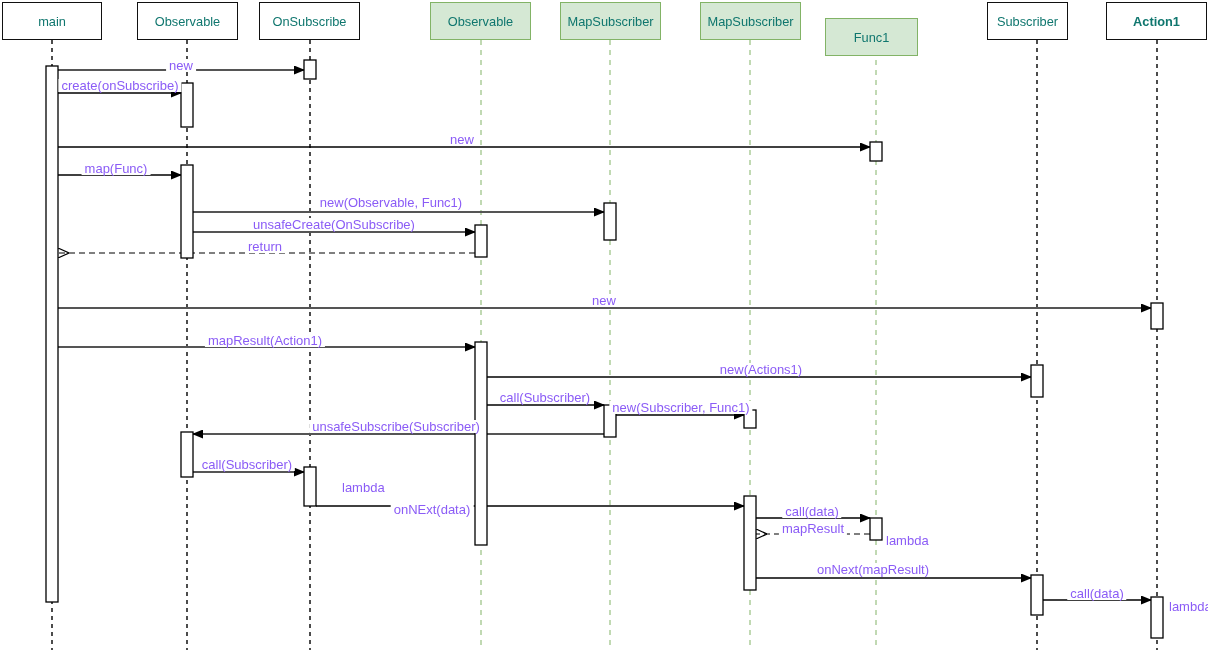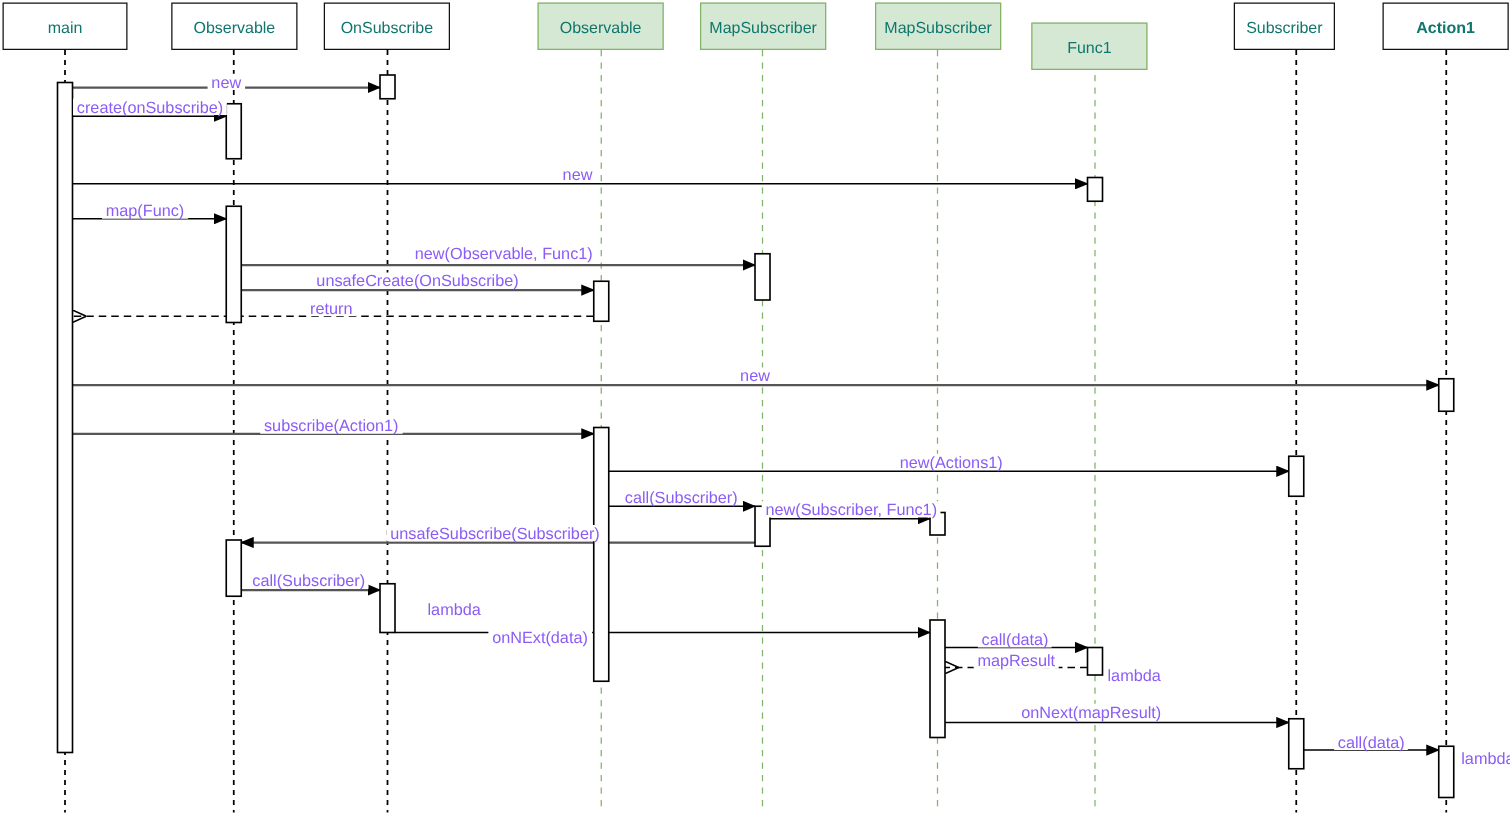--- a/index.html
+++ b/index.html
@@ -108,25 +108,25 @@
       </div>
       <div class="hdr plain" style="left: 1106px; top: 2px; width: 101px; height: 38px; font-weight: bold;">
         <span>Action1</span>
       </div>
     </div>
   <div id="labels">
       <div class="lbl" style="left: 181px; top: 59px; transform: translateX(-50%); background: rgb(255, 255, 255); padding: 0px 3px;">new</div>
       <div class="lbl" style="left: 120px; top: 79px; transform: translateX(-50%); background: rgb(255, 255, 255); padding: 0px 3px;">create(onSubscribe)</div>
       <div class="lbl" style="left: 462px; top: 133px; transform: translateX(-50%); background: rgb(255, 255, 255); padding: 0px 3px;">new</div>
       <div class="lbl" style="left: 116px; top: 162px; transform: translateX(-50%); background: rgb(255, 255, 255); padding: 0px 3px;">map(Func)</div>
-      <div class="lbl" style="left: 391px; top: 196px; transform: translateX(-50%); background: rgb(255, 255, 255); padding: 0px 3px; margin-left: 12px;">new(Observable, Func1)</div>
+      <div class="lbl" style="left: 391px; top: 196px; transform: translateX(-50%); background: rgb(255, 255, 255); padding: 0px 3px;">new(Observable, Func1)</div>
       <div class="lbl" style="left: 334px; top: 218px; transform: translateX(-50%); background: rgb(255, 255, 255); padding: 0px 3px;">unsafeCreate(OnSubscribe)</div>
       <div class="lbl" style="left: 265px; top: 240px; transform: translateX(-50%); background: rgb(255, 255, 255); padding: 0px 3px;">return</div>
       <div class="lbl" style="left: 604px; top: 294px; transform: translateX(-50%); background: rgb(255, 255, 255); padding: 0px 3px;">new</div>
-      <div class="lbl" style="left: 265px; top: 334px; transform: translateX(-50%); background: rgb(255, 255, 255); padding: 0px 3px;">subscribe(Action1)</div>
+      <div class="lbl" style="left: 265px; top: 334px; transform: translateX(-50%); background: rgb(255, 255, 255); padding: 0px 3px;">mapResult(Action1)</div>
       <div class="lbl" style="left: 761px; top: 363px; transform: translateX(-50%); background: rgb(255, 255, 255); padding: 0px 3px;">new(Actions1)</div>
       <div class="lbl" style="left: 545px; top: 391px; transform: translateX(-50%); background: rgb(255, 255, 255); padding: 0px 3px;">call(Subscriber)</div>
       <div class="lbl" style="left: 681px; top: 401px; transform: translateX(-50%); background: rgb(255, 255, 255); padding: 0px 3px;">new(Subscriber, Func1)</div>
       <div class="lbl" style="left: 396px; top: 420px; transform: translateX(-50%); background: rgb(255, 255, 255); padding: 0px 3px;">unsafeSubscribe(Subscriber)</div>
       <div class="lbl" style="left: 247px; top: 458px; transform: translateX(-50%); background: rgb(255, 255, 255); padding: 0px 3px;">call(Subscriber)</div>
       <div class="lbl" style="left: 342px; top: 481px;">lambda</div>
       <div class="lbl" style="left: 432px; top: 503px; transform: translateX(-50%); background: rgb(255, 255, 255); padding: 0px 3px;">onNExt(data)</div>
       <div class="lbl" style="left: 812px; top: 505px; transform: translateX(-50%); background: rgb(255, 255, 255); padding: 0px 3px;">call(data)</div>
       <div class="lbl" style="left: 813px; top: 522px; transform: translateX(-50%); background: rgb(255, 255, 255); padding: 0px 3px; text-align: center;">mapResult</div>
       <div class="lbl" style="left: 886px; top: 534px;">lambda</div>

